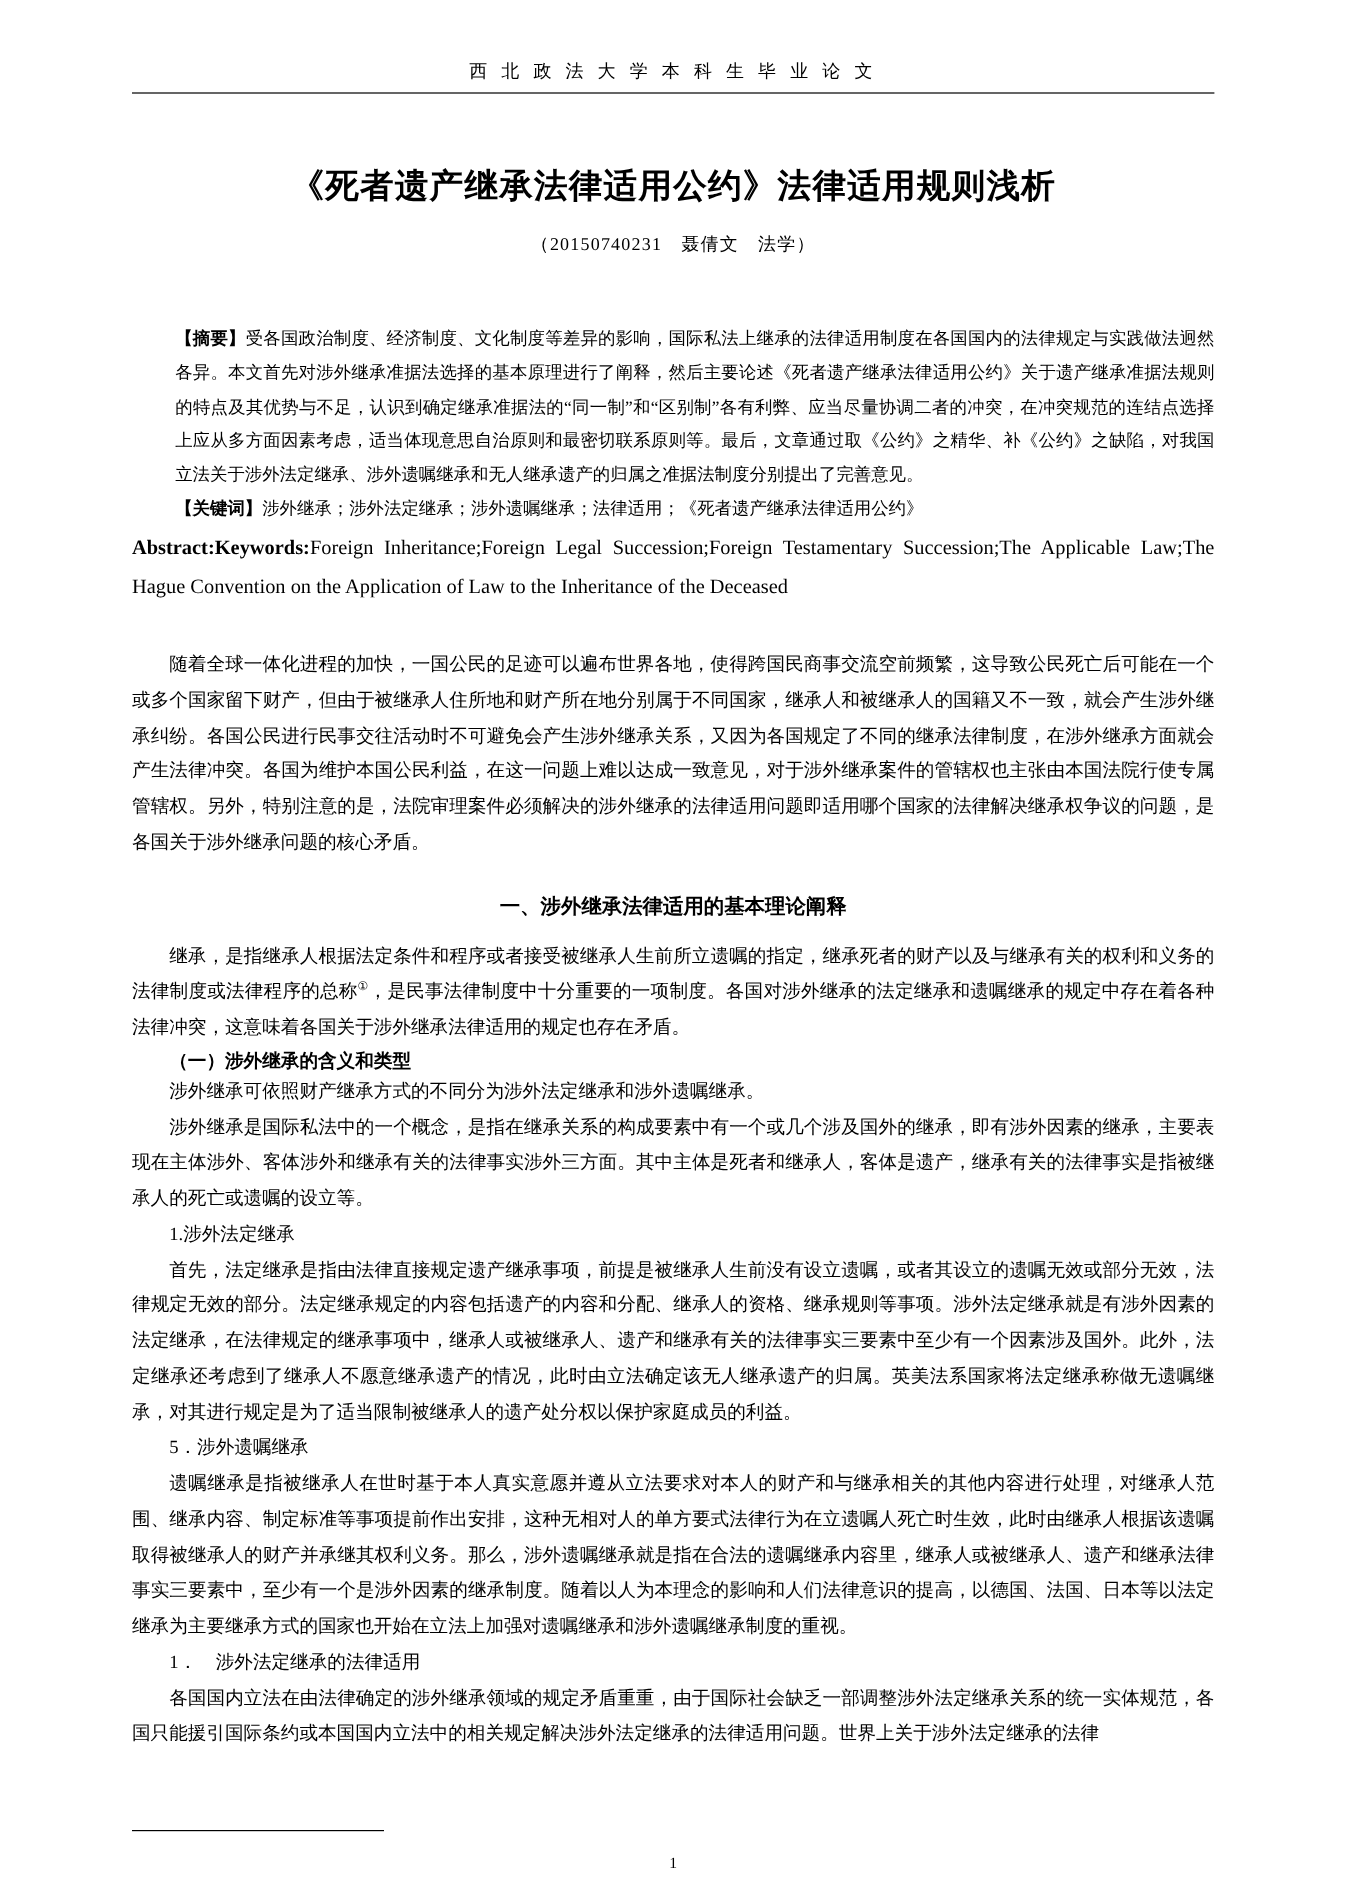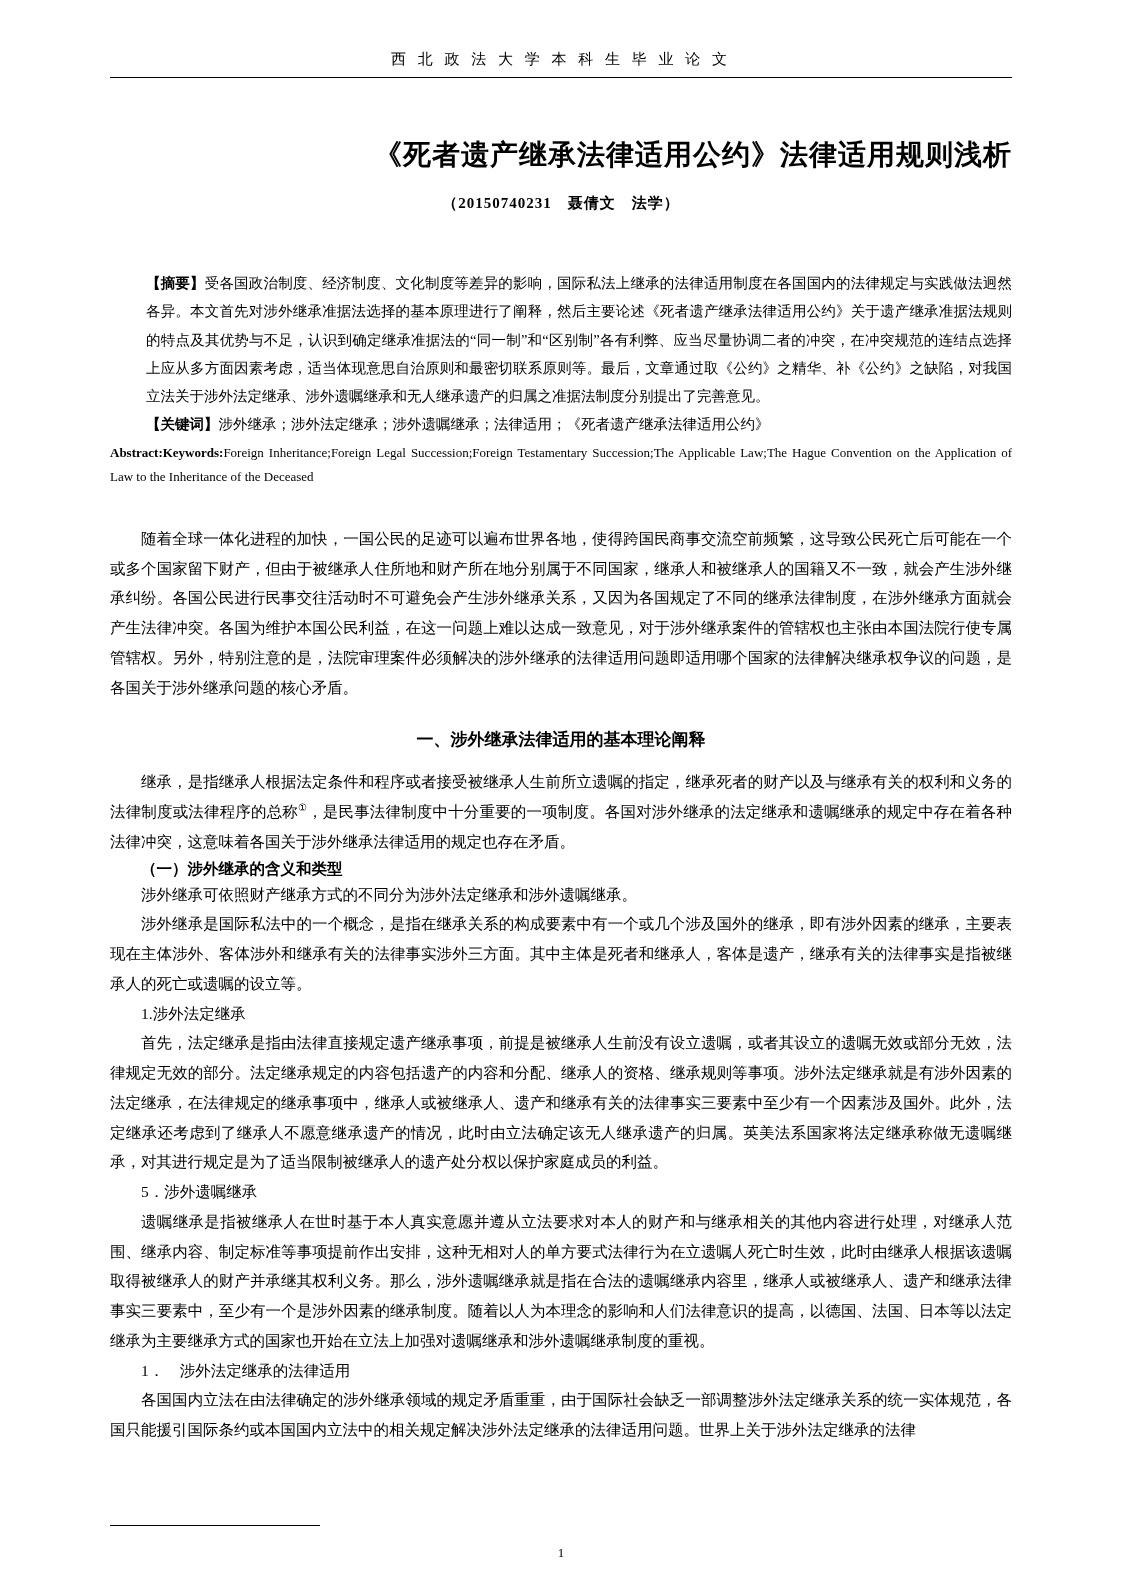--- a/index.html
+++ b/index.html
@@ -30,53 +30,52 @@
     padding-bottom: 8px;
   }
   .head-rule {
     border-bottom: 1.5px solid #000;
     margin-bottom: 4px;
   }
   .head-rule2 {
     border-bottom: 0px solid #000;
   }
   .title {
-    text-align: right;
+    text-align: center;
     font-size: 28px;
     font-weight: bold;
     margin-top: 58px;
     letter-spacing: 1px;
     font-family: "Liberation Sans", "DejaVu Sans", sans-serif;
   }
   .subtitle {
     text-align: center;
     font-size: 15px;
     margin-top: 20px;
     letter-spacing: 1px;
-    font-weight: bold;
   }
   .abstract-block {
     margin-top: 56px;
     font-size: 14.5px;
     line-height: 1.95;
     text-align: justify;
     margin-left: 36px;
   }
   .abstract-block p {
     margin: 0;
     text-indent: 0;
   }
   .kai {
     font-family: "Liberation Serif", "DejaVu Serif", serif;
   }
   .label-bold {
     font-weight: bold;
   }
   .abs-en {
-    font-size: 13px;
+    font-size: 17px;
     line-height: 1.9;
     text-align: justify;
     margin-top: 2px;
   }
   .abs-en .lead {
     font-weight: bold;
   }
   .body-text {
     font-size: 15.5px;
     line-height: 1.92;

